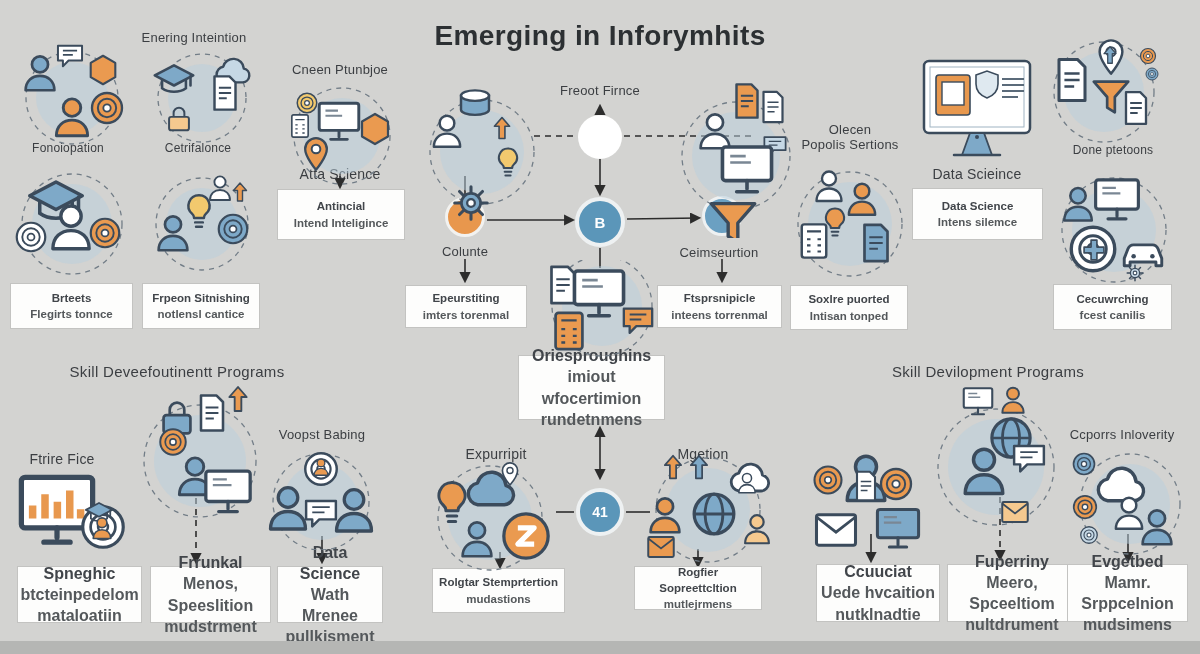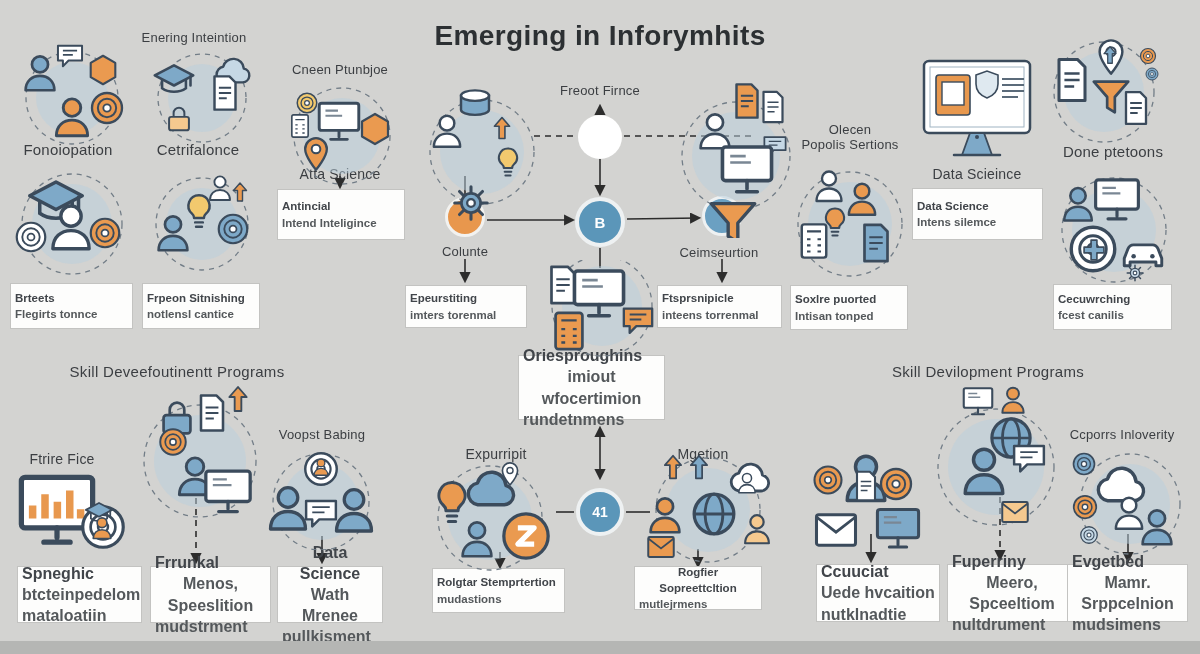--- a/index.html
+++ b/index.html
@@ -4,26 +4,26 @@
 <style>
   html,body{margin:0;padding:0;background:#8f908e;}
   #canvas{position:relative;width:1200px;height:654px;background:#d3d3d1;overflow:hidden;
           font-family:"Liberation Sans",sans-serif;}
   .title{position:absolute;left:600px;top:20px;transform:translateX(-50%);
          font-size:28px;font-weight:800;color:#2c3033;letter-spacing:.4px;white-space:nowrap;}
   .subtitle{position:absolute;left:600px;top:54px;transform:translateX(-50%);
          font-size:15.5px;font-weight:700;color:#44484c;white-space:nowrap;}
   .lbl{position:absolute;transform:translateX(-50%);font-weight:400;color:#3b3e42;
        font-size:13px;white-space:nowrap;letter-spacing:.2px;text-align:center;}
-  .lbl.small{font-size:15px}
+  .lbl.small{font-size:12px}
   .lbl.med{font-size:14px}
   .lbl.big{font-size:15px;letter-spacing:.3px}
   .lbl .sub{display:block;}
   .box{position:absolute;background:#fdfdfc;border:1px solid #c3c3c1;display:flex;
-       flex-direction:column;align-items:flex-start;justify-content:center;text-align:center;
+       flex-direction:column;align-items:center;justify-content:center;text-align:center;
        line-height:1.4;color:#54585b;font-weight:600;font-size:11.5px;padding:2px 4px;
        box-sizing:border-box;}
   .box .l1{font-weight:700;color:#41454a;}
   .box.three{font-size:16px;line-height:1.32;}
   .node{position:absolute;border-radius:50%;display:flex;align-items:center;
         justify-content:center;color:#fff;font-weight:700;box-sizing:border-box;}
   .overlay{position:absolute;left:0;top:0;pointer-events:none;}
   .cluster{position:absolute;pointer-events:none;}
   .strip{position:absolute;left:0;bottom:0;width:1200px;height:13px;background:#b5b6b4;}
   .fw{fill:#ffffff}.fb{fill:#7ea9c8}.flb{fill:#c6d8e5}.fo{fill:#ea9a50}

